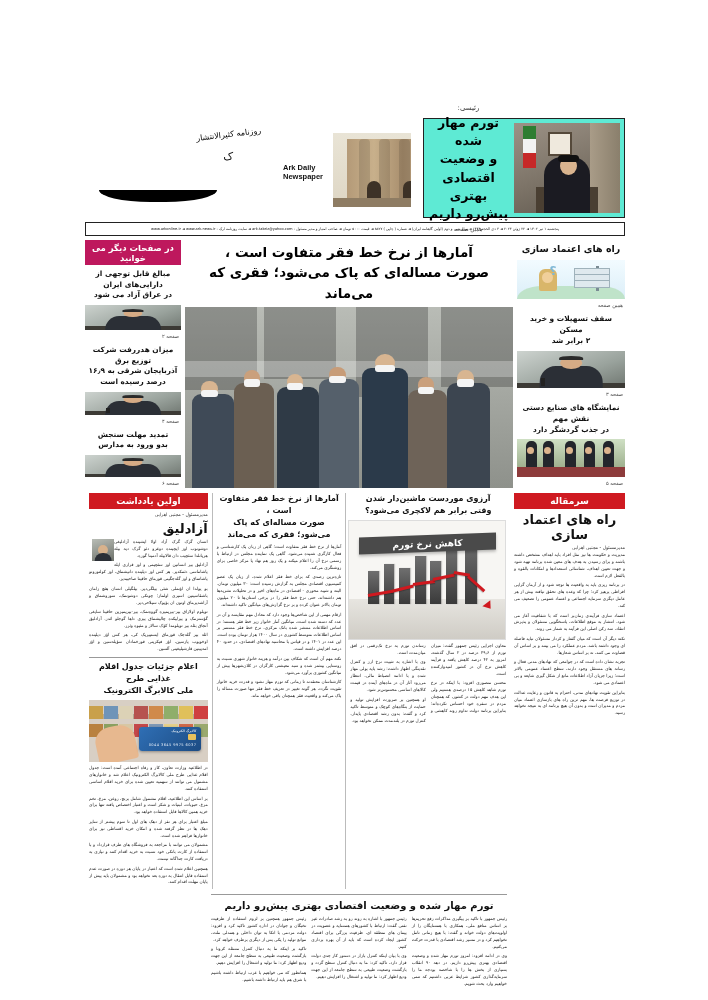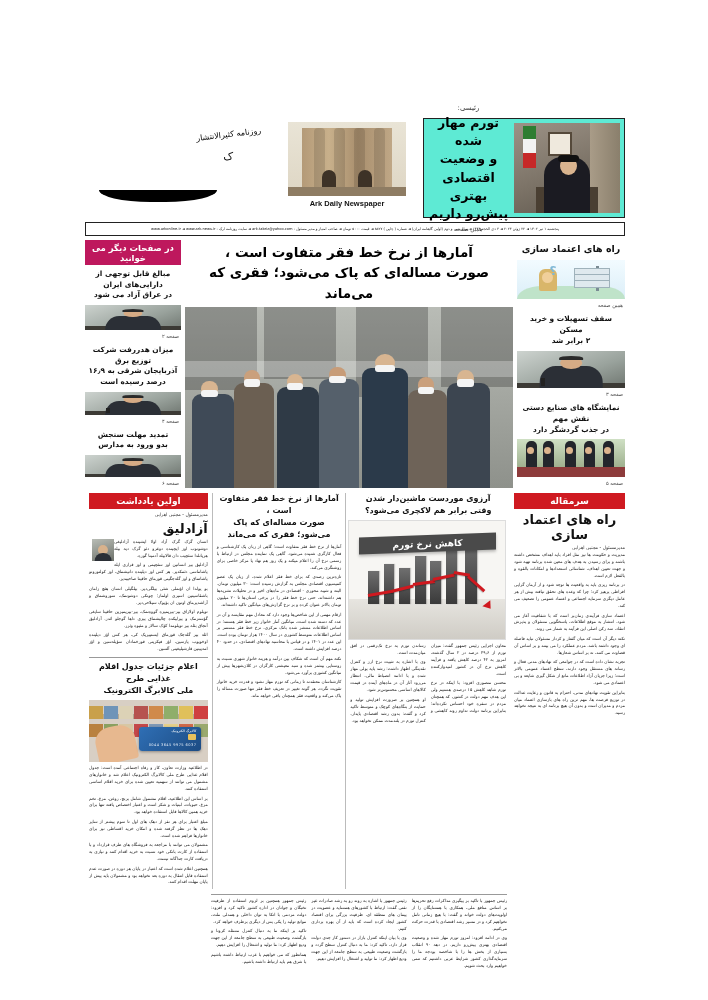--- a/index.html
+++ b/index.html
@@ -35,21 +35,21 @@
     font-size:72px;line-height:1;font-weight:700;
     font-family:"DejaVu Serif","Liberation Serif",serif;
     color:#000;
   }
   .np-sweep{
     position:absolute;left:14px;bottom:16px;width:118px;height:12px;
     background:#000;
     border-radius:0 0 60px 60px/0 0 14px 14px;
   }
   .tower{
-    width:128px;padding:4px 6px 0 6px;display:flex;flex-direction:column;align-items:center;
+    width:128px;padding:4px 6px 0 6px;display:flex;flex-direction:row;align-items:center;
   }
   .tower-img{
     width:118px;height:74px;position:relative;overflow:hidden;background:#cdbfa6;
   }
   .tower-sky{position:absolute;inset:0;background:linear-gradient(#e9e4d6,#ded6c4);}
   .tw-body{position:absolute;left:14px;top:6px;width:90px;height:62px;background:linear-gradient(90deg,#b49a78,#c8b08b 30%,#a98f6e 62%,#bfa786);}
   .tw-col{position:absolute;top:6px;width:11px;height:62px;background:rgba(0,0,0,.12);border-radius:4px 4px 0 0;}
   .tw-arch{position:absolute;bottom:0;width:14px;height:26px;background:#3d3227;border-radius:7px 7px 0 0;}
   .tw-ground{position:absolute;left:0;bottom:0;width:100%;height:9px;background:#8e7c63;}
   .tower-cap{
@@ -495,20 +495,21 @@
         <p>مبلغ اعتبار برای هر نفر از دهک های اول تا سوم بیشتر از سایر دهک ها در نظر گرفته شده و امکان خرید اقساطی نیز برای خانوارها فراهم شده است.</p>
         <p>مشمولان می توانند با مراجعه به فروشگاه های طرف قرارداد و با استفاده از کارت بانکی خود نسبت به خرید اقدام کنند و نیازی به دریافت کارت جداگانه نیست.</p>
         <p>همچنین اعلام شده است که اعتبار در پایان هر دوره در صورت عدم استفاده قابل انتقال به دوره بعد نخواهد بود و مشمولان باید پیش از پایان مهلت اقدام کنند.</p>
       </div>
     </div>
   </div>
 
   <div style="margin-top:5px;display:flex;gap:4px">
     <div style="width:114px"></div>
     <div style="flex:1;border-top:1px solid #999;padding-top:3px">
+      <div class="colhead2" style="font-size:10px">تورم مهار شده و وضعیت اقتصادی بهتری پیش‌رو داریم</div>
       <div class="body three">
         <p>رئیس جمهور با تاکید بر پیگیری مذاکرات رفع تحریم‌ها بر اساس منافع ملی، همکاری با همسایگان را از اولویت‌های دولت خواند و گفت: با هیچ زمانی تامل نخواهیم کرد و در مسیر رشد اقتصادی با قدرت حرکت می‌کنیم.</p>
         <p>وی در ادامه افزود: امروز تورم مهار شده و وضعیت اقتصادی بهتری پیش‌رو داریم. در دهه ۹۰ انقلاب بسیاری از بخش ها را با شاخصه بودجه ما را سرمایه‌گذاری کشور شرایط عربی داشتیم که تنمی خواهیم وارد بحث شویم.</p>
         <p>رئیس جمهور با اشاره به روند رو به رشد صادرات غیر نفتی گفت: ارتباط با کشورهای همسایه و عضویت در پیمان های منطقه ای، ظرفیت بزرگی برای اقتصاد کشور ایجاد کرده است که باید از آن بهره برداری کنیم.</p>
         <p>وی با بیان اینکه کنترل بازار در دستور کار جدی دولت قرار دارد، تاکید کرد: ما به دنبال کنترل سطح گردد و بازگشت وضعیت طبیعی به سطح جامعه از این جهت ودیع اظهار کرد: ما تولید و اشتغال را افزایش دهیم.</p>
         <p>رئیس جمهور همچنین بر لزوم استفاده از ظرفیت نخبگان و جوانان در اداره کشور تاکید کرد و افزود: دولت مردمی با اتکا به توان داخلی و همدلی ملت، موانع تولید را یکی پس از دیگری برطرف خواهد کرد.</p>
         <p>تاکید بر اینکه ما به دنبال کنترل مسئله کرونا و بازگشت وضعیت طبیعی به سطح جامعه از این جهت ودیع اظهار کرد: ما تولید و اشتغال را افزایش دهیم.</p>
         <p>همانطور که می خواهیم با غرب ارتباط داشته باشیم با شرق هم باید ارتباط داشته باشیم.</p>
       </div>
     </div>

